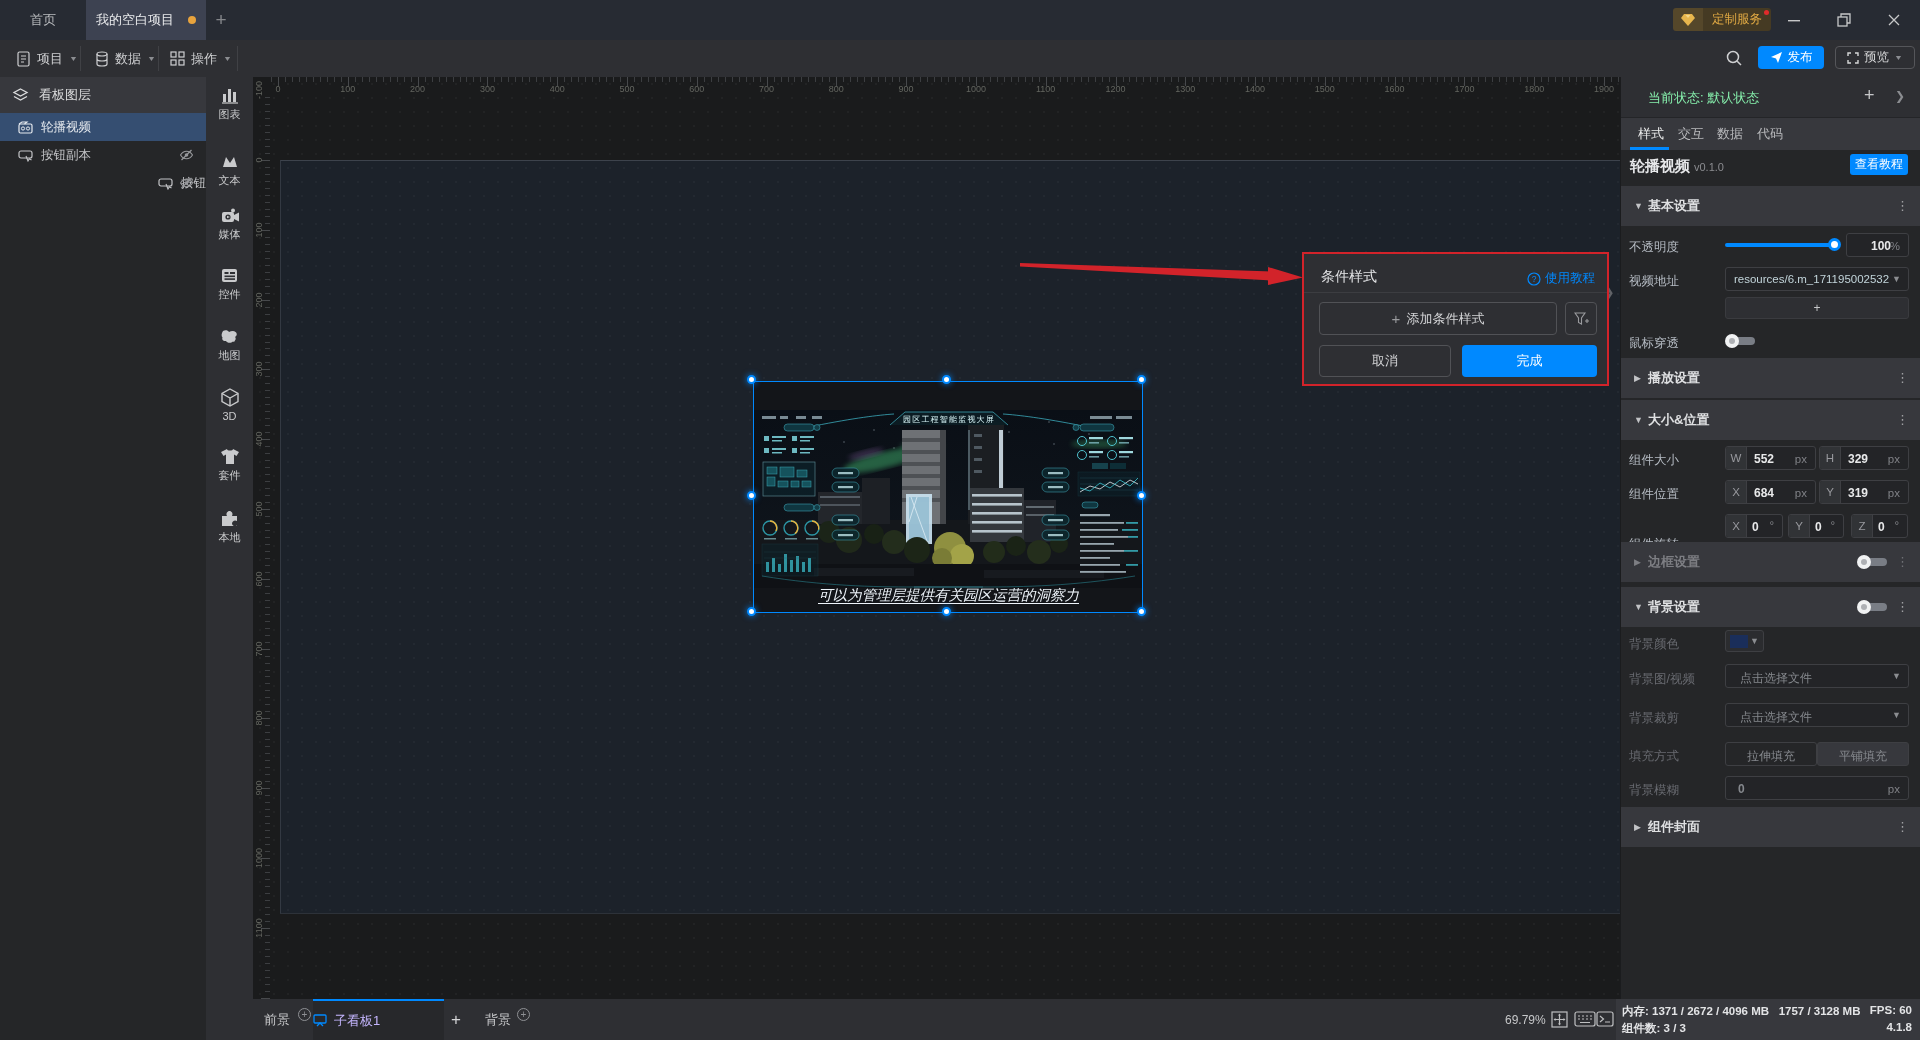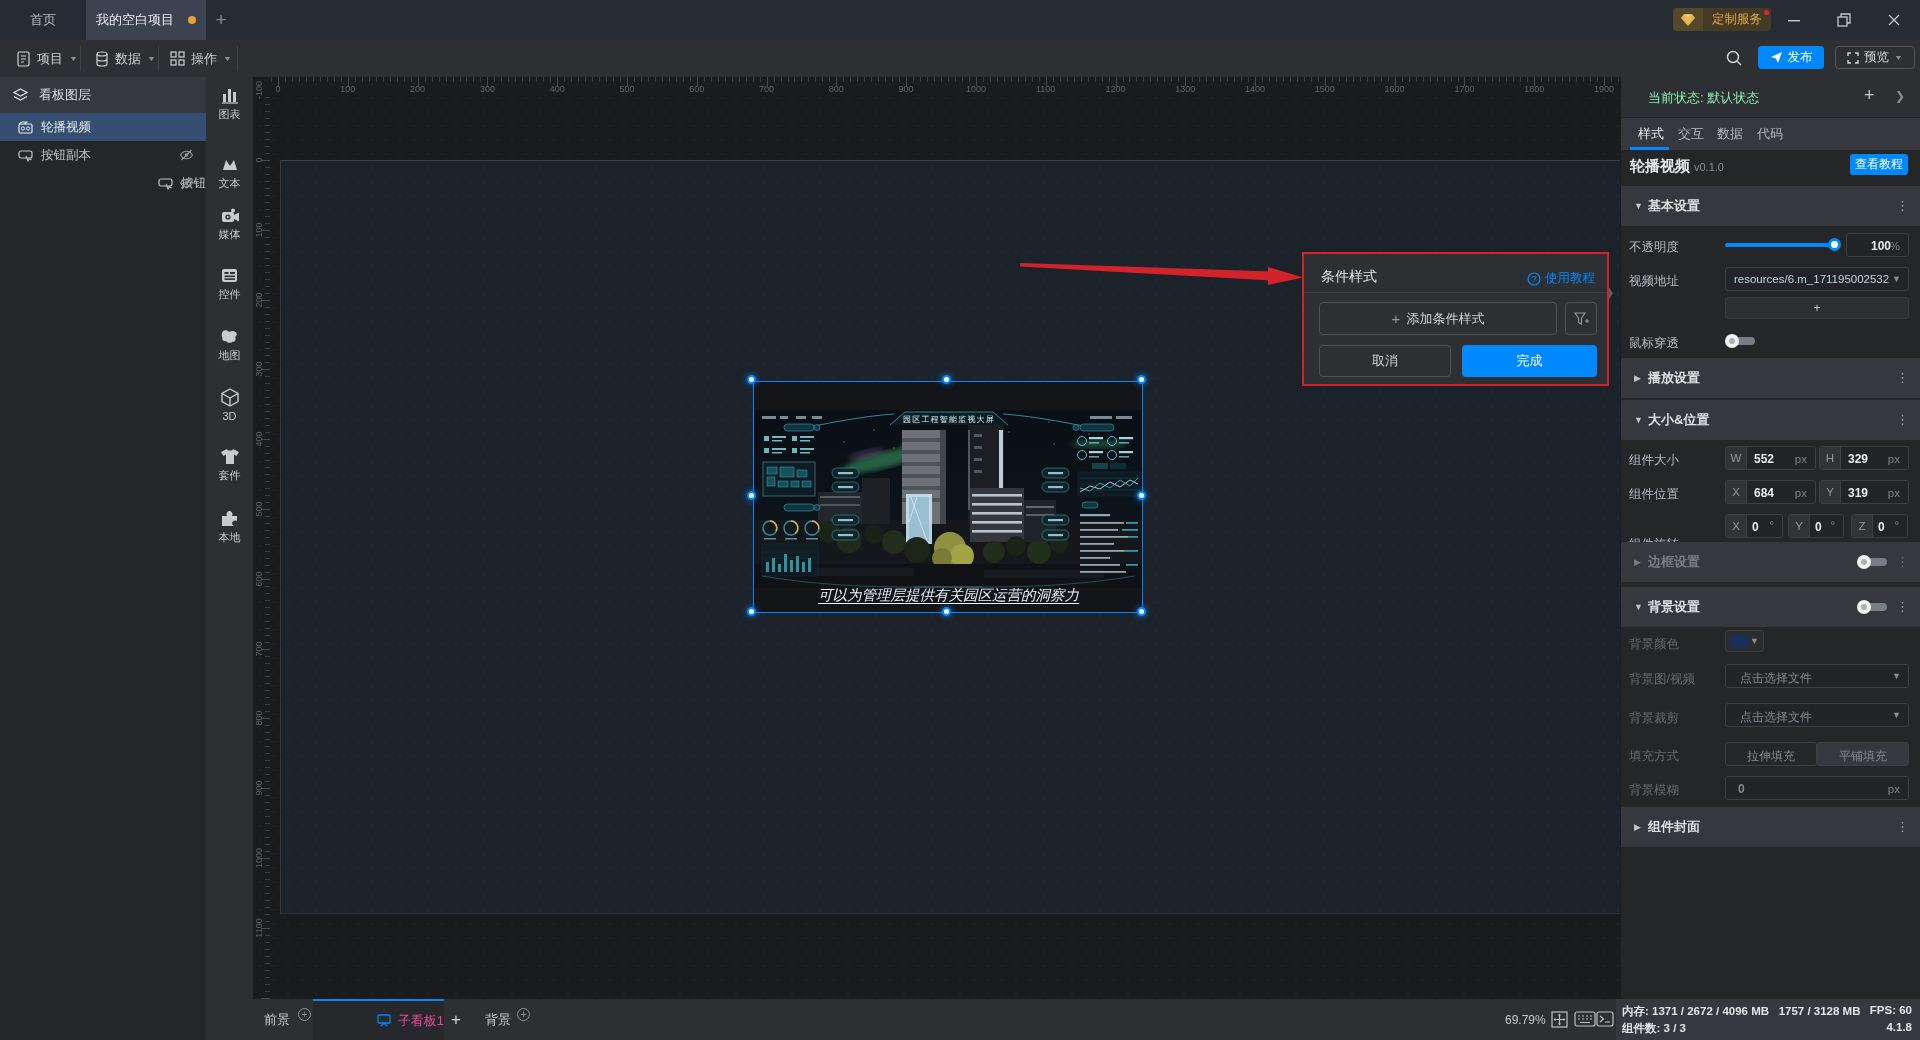--- a/index.html
+++ b/index.html
@@ -94,21 +94,21 @@
   .pxsuffix { position:absolute; right:8px; color:#808287; font-size:11.5px; }
   .prefix { position:absolute; left:0; top:0; bottom:0; width:21px; background:#313336; color:#98999e; font-size:11.5px; display:flex; align-items:center; justify-content:center; border-right:1px solid #3e3f43; border-radius:2px 0 0 2px; }
   .selchev { position:absolute; right:7px; top:50%; transform:translateY(-50%); color:#8b8d91; font-size:9px; }
   .toggle { position:absolute; width:30px; height:14px; }
   .toggle .track { position:absolute; left:8px; top:3px; width:22px; height:8px; border-radius:4px; background:#797d85; }
   .toggle .knob { position:absolute; left:0; top:0; width:14px; height:14px; border-radius:50%; background:#f1f2f3; }
   .toggle .knob::after { content:""; position:absolute; left:4px; top:4px; width:6px; height:6px; border-radius:50%; background:#aeb0b4; }
 
   
   #bottombar { left:206px; top:999px; width:1410px; height:41px; background:#2e2f33; }
-  #board-tab { position:absolute; left:107px; top:0; width:131px; height:41px; background:#27282b; border-top:2px solid #0089ff; display:flex; align-items:center; justify-content:flex-end; gap:7px; color:#ec4899; font-size:13px; }
+  #board-tab { position:absolute; left:107px; top:0; width:131px; height:41px; background:#27282b; border-top:2px solid #0089ff; display:flex; align-items:center; justify-content:flex-start; gap:7px; color:#c4b5fd; font-size:13px; }
   .bb-text { position:absolute; top:0; height:41px; display:flex; align-items:center; color:#c6c7c9; font-size:13px; }
   .plusCircle { width:13px; height:13px; border:1px solid #8e9094; border-radius:50%; color:#8e9094; font-size:10px; display:flex; align-items:center; justify-content:center; line-height:1; }
   #status { left:1616px; top:999px; width:304px; height:41px; background:#37383d; color:#e3e4e6; font-size:11.5px; font-weight:bold; }
 
   svg { display:block; }
 </style>
 </head>
 <body>
 
 <div id="app">
@@ -265,21 +265,21 @@
         <span>
           <svg width="20" height="18" viewBox="0 0 20 18">
             <rect x="3" y="8" width="3" height="8" fill="#c9cacc"></rect>
             <rect x="8" y="3" width="3" height="13" fill="#c9cacc"></rect>
             <rect x="13" y="6" width="3" height="10" fill="#c9cacc"></rect>
             <path d="M2 17 H18" stroke="#c9cacc" stroke-width="1.2"></path>
           </svg>
         </span>
         <span class="tool-label">图表</span>
       </div>
-      <div class="tool" style="top: 79px;">
+      <div class="tool" style="top: 67px; justify-content: center;">
         <span>
           <svg width="20" height="17" viewBox="0 0 20 17">
             <path d="M3 14 L6 4 L10 10 L14 4 L17 14 Z M1 16 H19" fill="#c9cacc"></path>
           </svg>
         </span>
         <span class="tool-label">文本</span>
       </div>
       <div class="tool" style="top: 129.8px;">
         <span>
           <svg width="20" height="17" viewBox="0 0 20 17">

